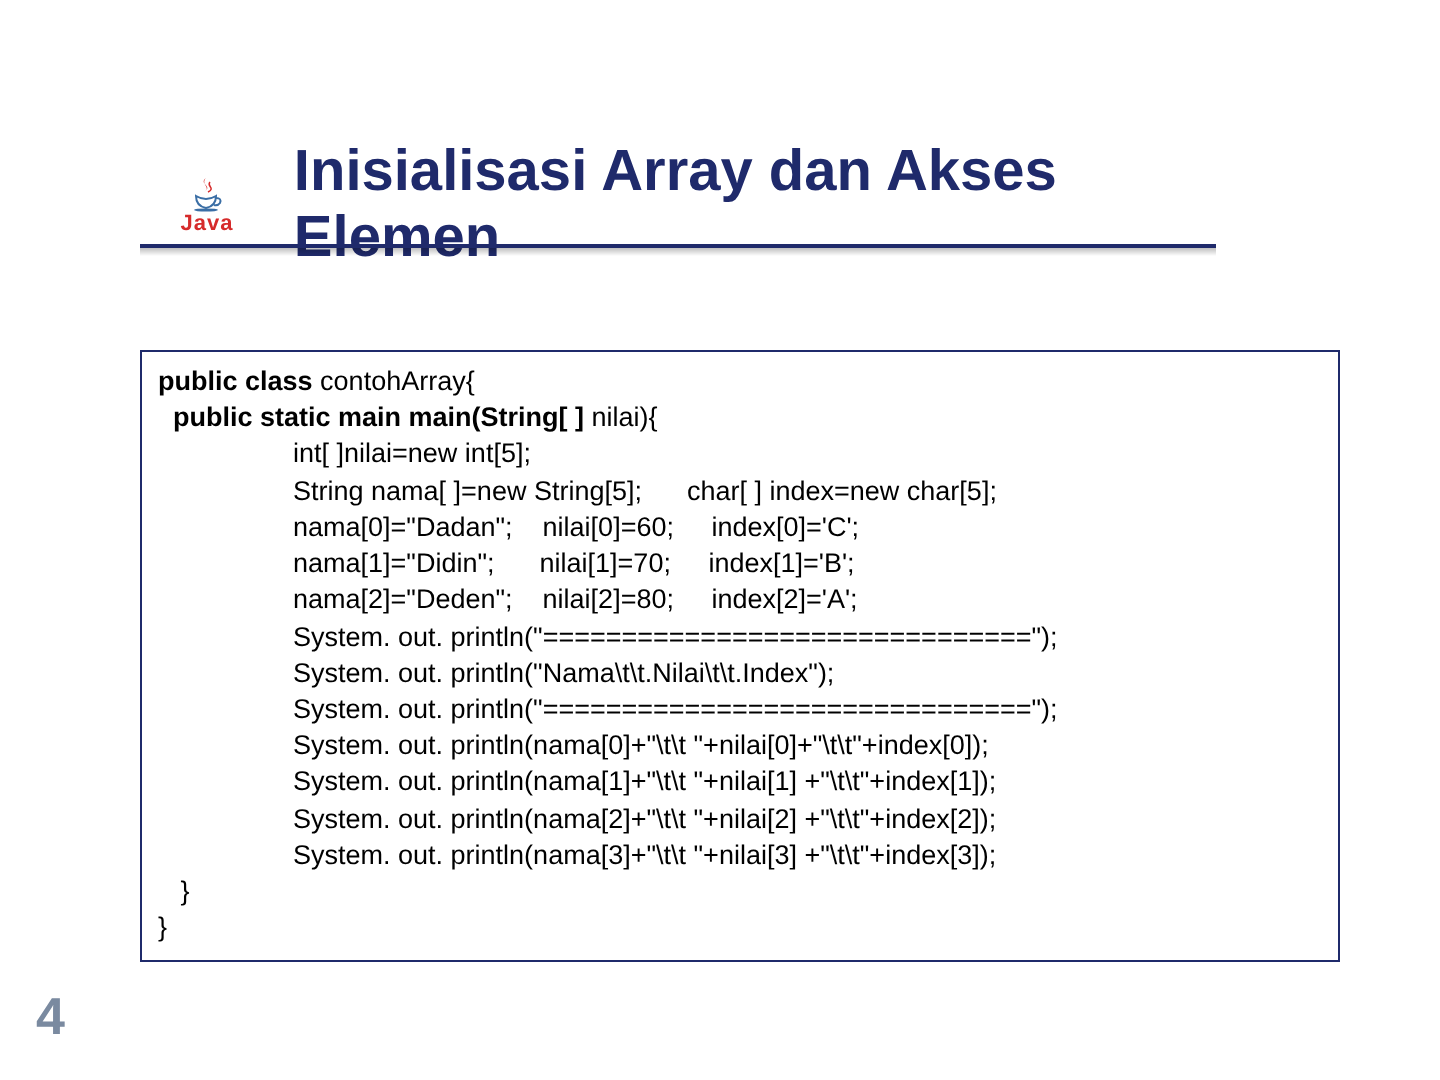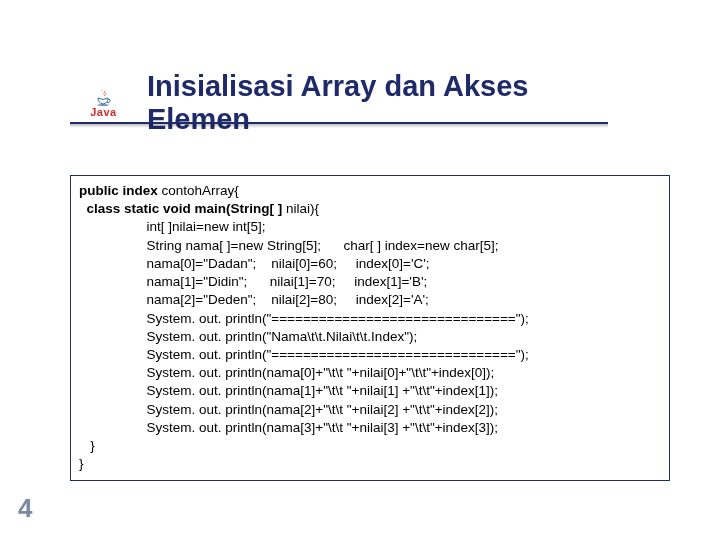--- a/index.html
+++ b/index.html
@@ -105,22 +105,22 @@
         <ellipse cx="20" cy="34" rx="12" ry="1.6" fill="#3a6ea5"></ellipse>
       </svg>
       <div class="java-text">Java</div>
     </div>
     <div class="title">Inisialisasi Array dan Akses Elemen</div>
   </div>
 
   <div class="underline"></div>
   <div class="under-shadow"></div>
 
-  <div class="codebox"><b>public index </b><span>contohArray{</span>
-<b>  class static void main(String[ ] </b><span>nilai){</span>
+  <div class="codebox"><b>public class </b><span>contohArray{</span>
+<b>  public static main main(String[ ] </b><span>nilai){</span>
 <span>                  int[ ]nilai=new int[5];</span>
 <span>                  String nama[ ]=new String[5];      char[ ] index=new char[5];</span>
 <span>                  nama[0]="Dadan";    nilai[0]=60;     index[0]='C';</span>
 <span>                  nama[1]="Didin";      nilai[1]=70;     index[1]='B';</span>
 <span>                  nama[2]="Deden";    nilai[2]=80;     index[2]='A';</span>
 <span>                  System. out. println("===============================");</span>
 <span>                  System. out. println("Nama\t\t.Nilai\t\t.Index");</span>
 <span>                  System. out. println("===============================");</span>
 <span>                  System. out. println(nama[0]+"\t\t "+nilai[0]+"\t\t"+index[0]);</span>
 <span>                  System. out. println(nama[1]+"\t\t "+nilai[1] +"\t\t"+index[1]);</span>

